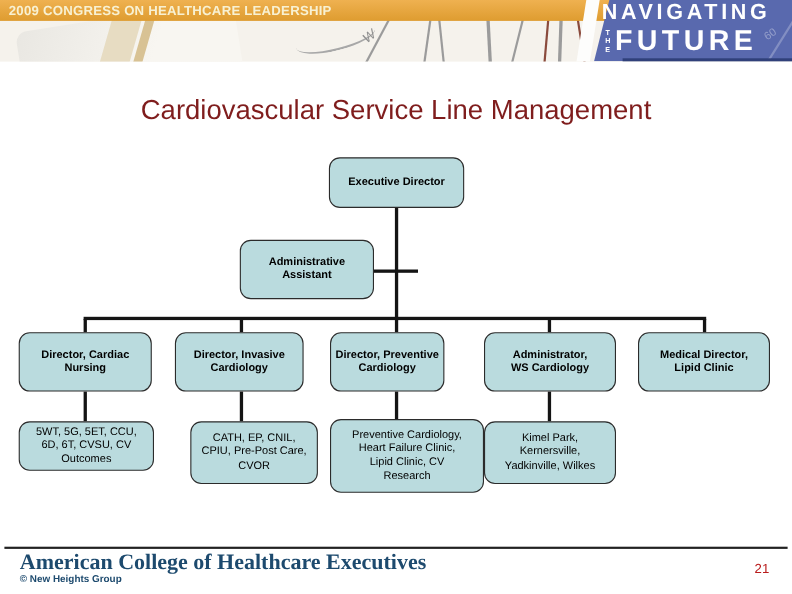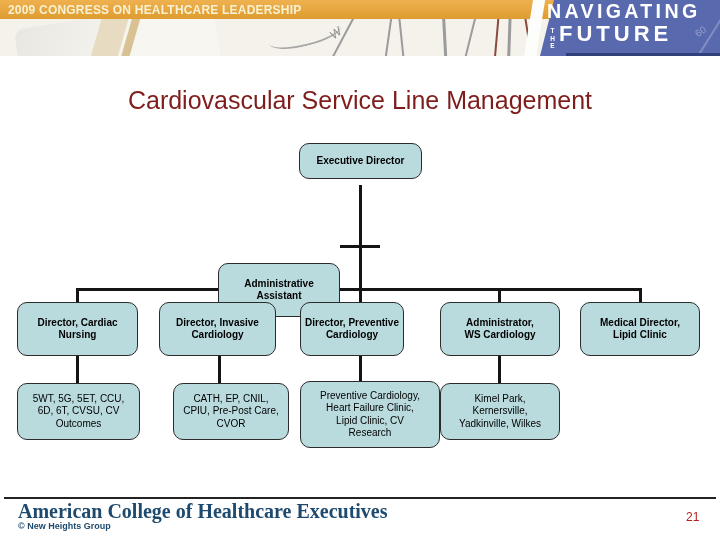--- a/index.html
+++ b/index.html
@@ -30,44 +30,44 @@
       transform:rotate(32deg);}
   .brand-num{position:absolute;right:14px;top:26px;color:rgba(255,255,255,.35);font-size:10px;
       transform:rotate(-35deg);}
   .brand-stripe{position:absolute;left:528px;top:-6px;width:12px;height:76px;background:#fdfdfc;
       transform:rotate(9deg);}
   .brand-bottom{position:absolute;left:566px;top:53px;width:154px;height:3px;background:#30407a;}
   .nav-line{position:absolute;left:547px;top:0px;color:#fff;font-size:20px;font-weight:bold;
       letter-spacing:3.4px;transform:scaleX(.98);transform-origin:left;white-space:nowrap;}
   .the-vert{position:absolute;left:549px;top:27px;color:#fff;font-size:6.5px;font-weight:bold;
       writing-mode:vertical-lr;text-orientation:upright;line-height:7px;letter-spacing:.5px;}
-  .future-line{position:absolute;left:559px;top:21px;color:#fff;font-size:22px;font-weight:bold;
+  .future-line{position:absolute;left:559px;top:21px;color:#fff;font-size:26px;font-weight:bold;
       letter-spacing:4px;white-space:nowrap;}
 
   
   .slide-title{position:absolute;top:86px;left:0;width:720px;text-align:center;
       font-size:25px;color:#7f1d1d;}
 
   
   .obox{position:absolute;background:#BADBDE;border:1px solid #2b2b2b;border-radius:10px;
       display:flex;align-items:center;justify-content:center;text-align:center;
       font-size:10px;line-height:12.5px;color:#000;white-space:pre-line;
       padding:2px;box-sizing:border-box;}
   .bold{font-weight:bold;}
   .conn{position:absolute;background:#141414;}
 
-  #box-l1{left:299px;top:143px;width:123px;height:36px;}
-  #box-l2a{left:218px;top:218px;width:122px;height:54px;margin-top:45px;}
+  #box-l1{left:299px;top:143px;width:123px;height:46px;}
+  #box-l2a{left:218px;top:218px;width:122px;height:54px;}
   #box-l2b{left:379px;top:218px;width:122px;height:54px;}
   #box-l3a{left:17px; top:302px;width:121px;height:54px;}
   #box-l3b{left:159px;top:302px;width:117px;height:54px;}
   #box-l3c{left:300px;top:302px;width:104px;height:54px;}
   #box-l3d{left:440px;top:302px;width:120px;height:54px;}
   #box-l3e{left:580px;top:302px;width:120px;height:54px;}
-  #box-l4a{left:17px; top:383px;width:123px;height:57px;}
+  #box-l4a{left:17px; top:383px;width:123px;height:45px;}
   #box-l4b{left:173px;top:383px;width:116px;height:57px;}
   #box-l4c{left:300px;top:381px;width:140px;height:67px;}
   #box-l4d{left:440px;top:383px;width:120px;height:57px;}
 
   #c-stem1{left:359px;top:185px;width:3px;height:105px;}
   #c-h2   {left:340px;top:245px;width:40px;height:3px;}
   #c-rail {left:76px; top:288px;width:566px;height:3px;}
   #c-d1{left:76px; top:290px;width:3px;height:12px;}
   #c-d2{left:218px;top:290px;width:3px;height:12px;}
   #c-d3{left:359px;top:290px;width:3px;height:12px;}

